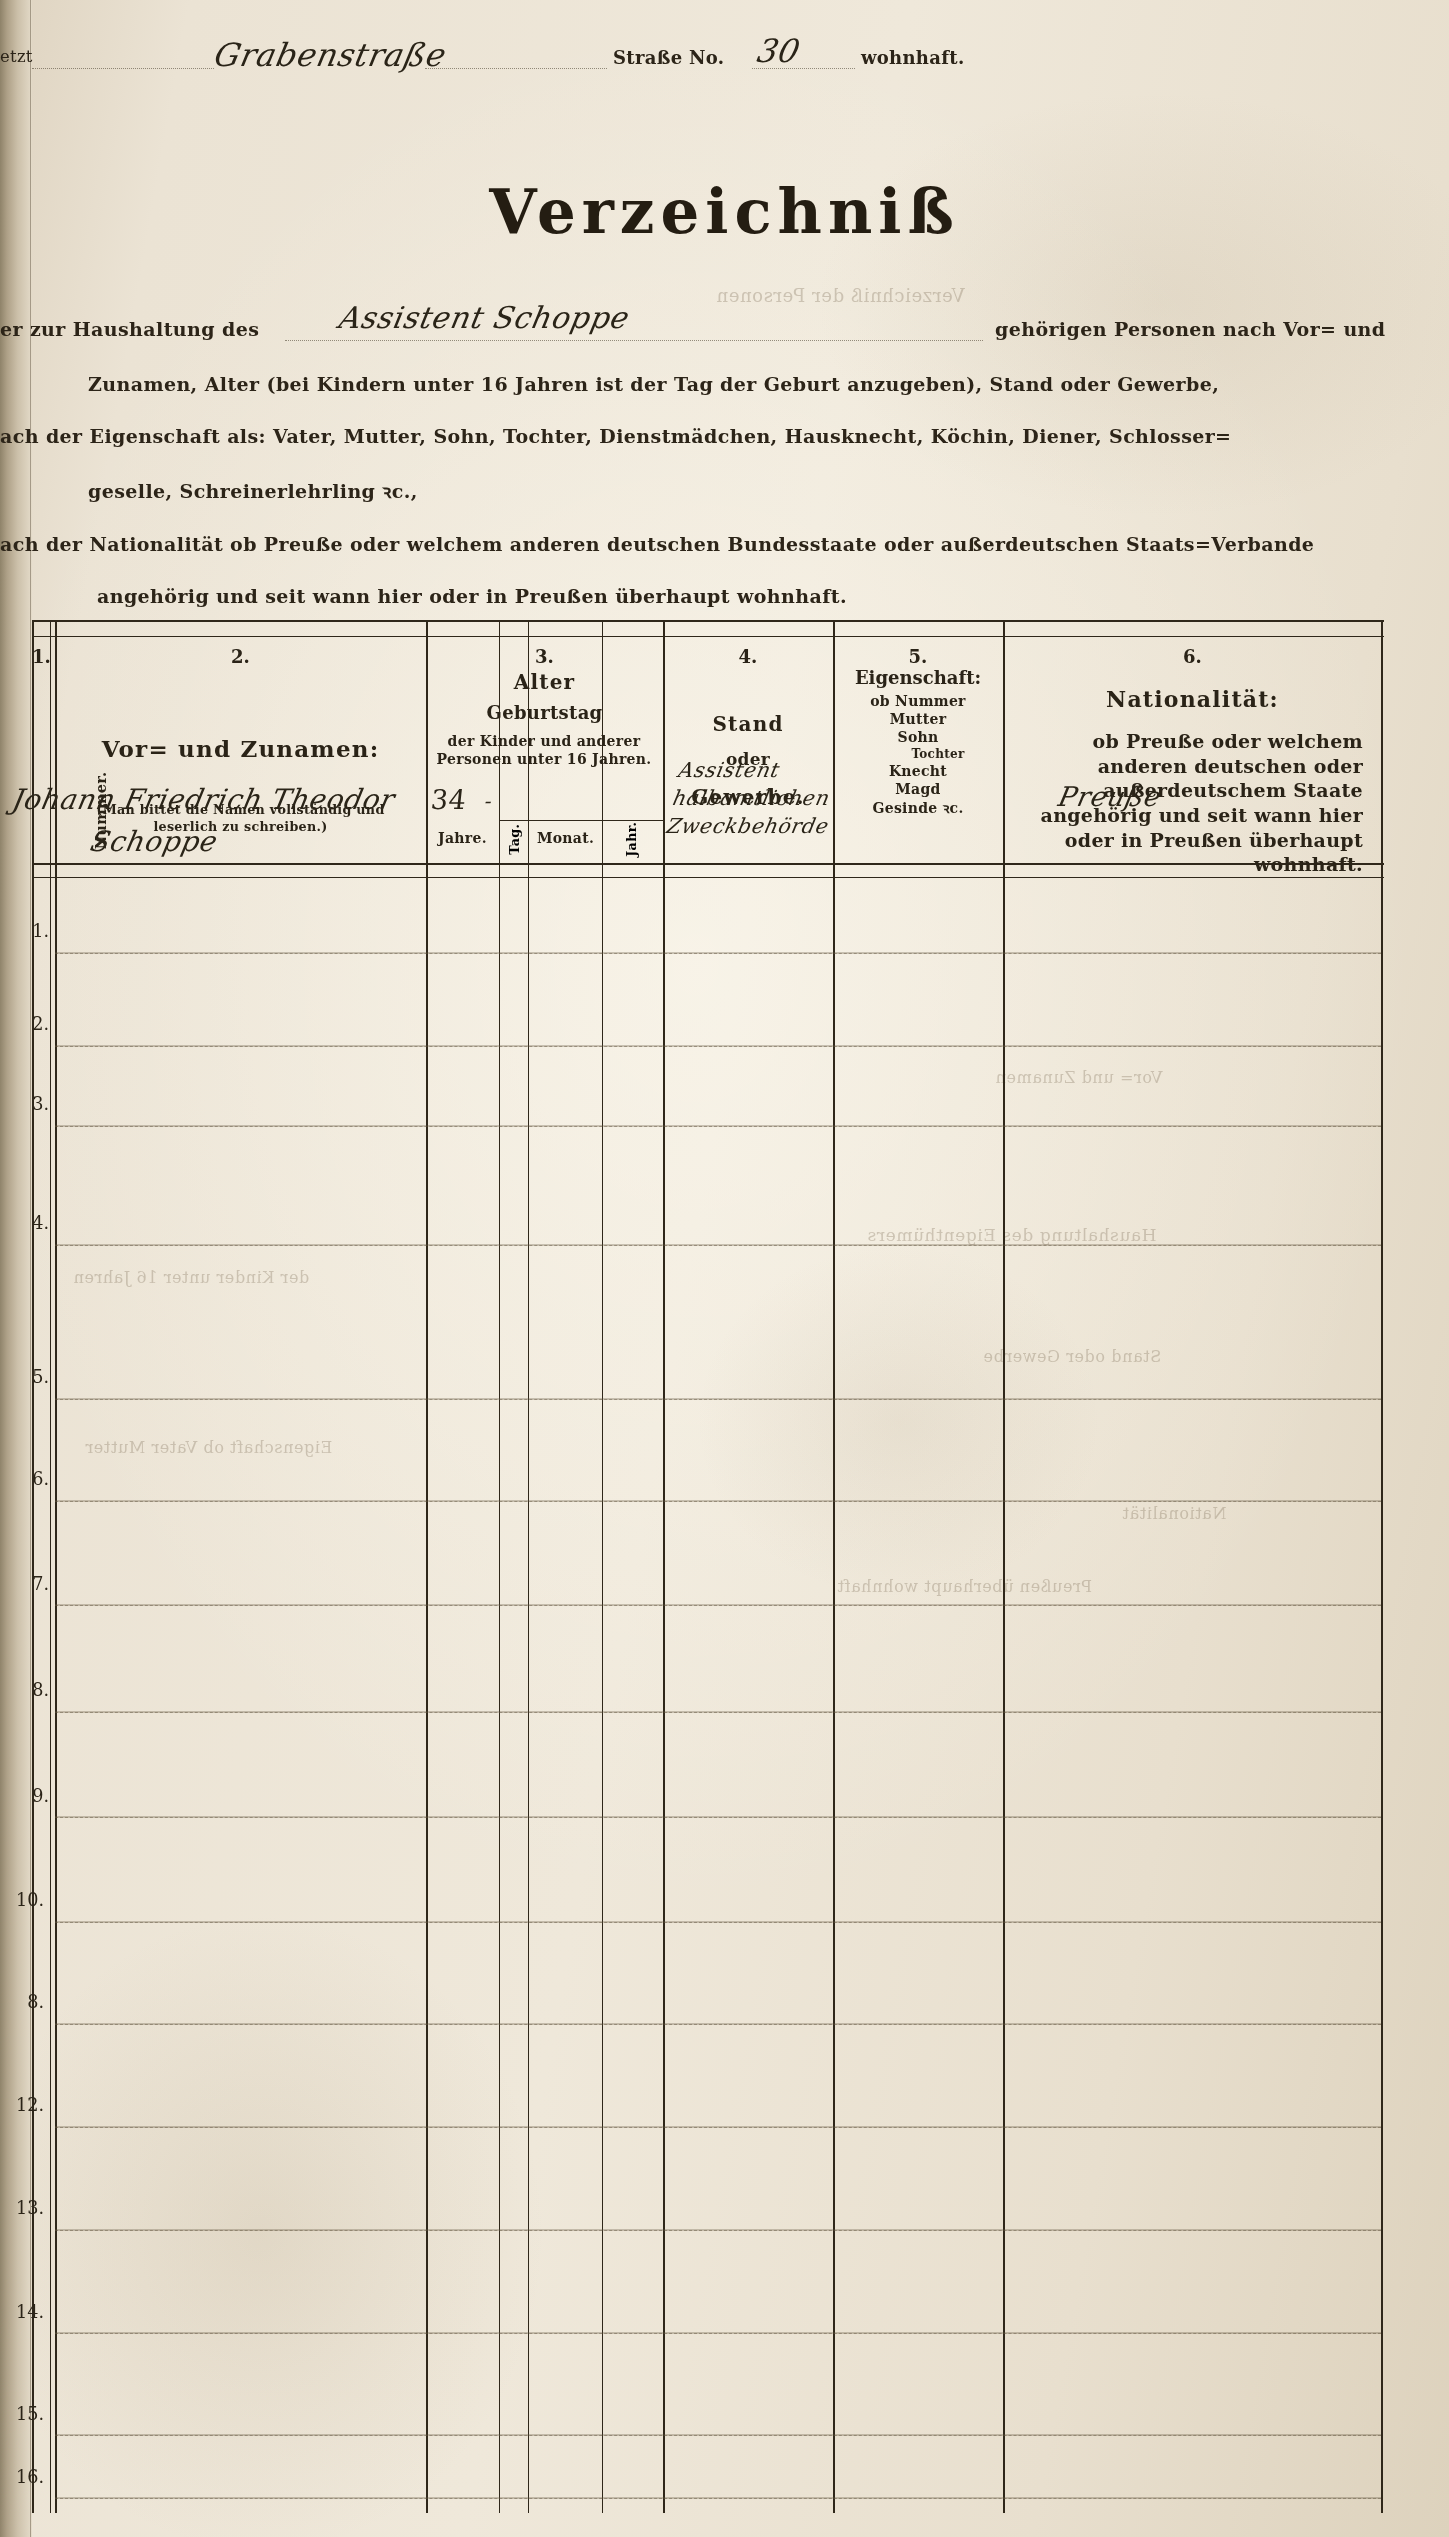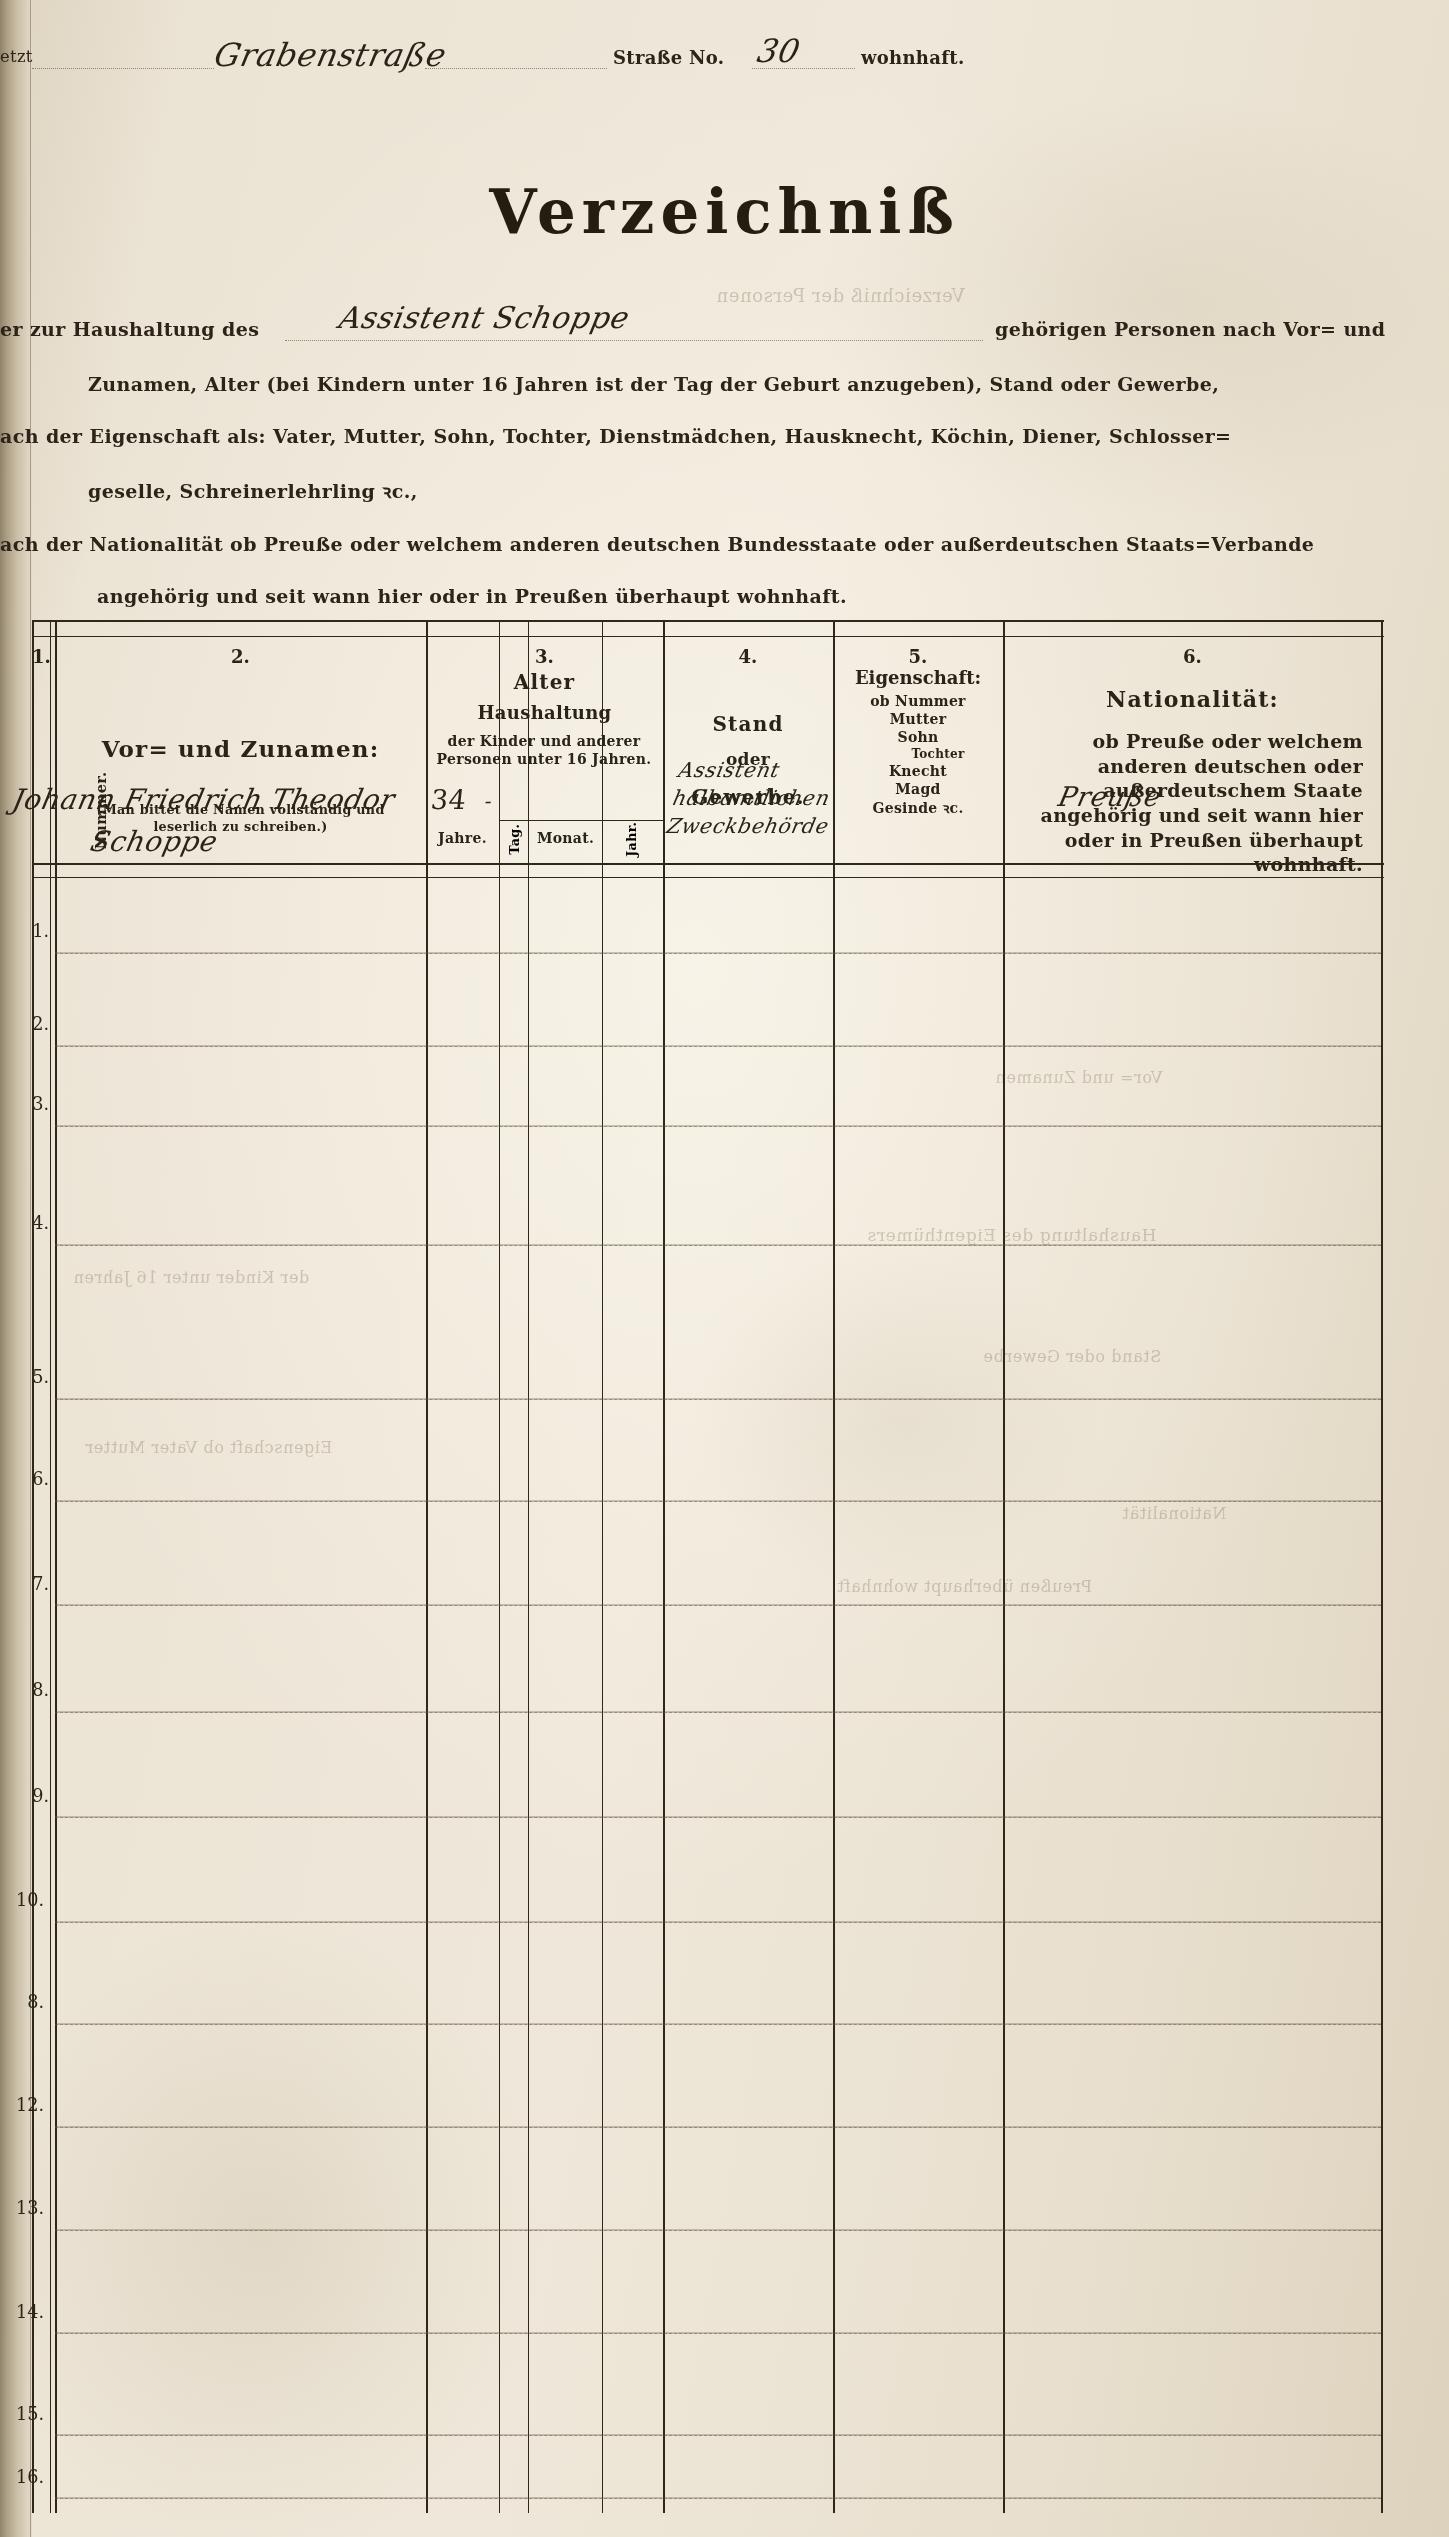--- a/index.html
+++ b/index.html
@@ -300,21 +300,21 @@
       <div class="ch-title fraktur" style="font-size:23px;">Vor= und Zunamen:</div>
     </div>
     <div class="colhead-block" style="left:35px; top:182px; width:347px;">
       <div class="ch-small fraktur">(Man bittet die Namen vollständig und leserlich zu schreiben.)</div>
     </div>
 
     <div class="colhead-block" style="left:394px; top:50px; width:237px;">
       <div class="ch-title fraktur">Alter</div>
     </div>
     <div class="colhead-block" style="left:394px; top:82px; width:237px;">
-      <div class="ch-sub fraktur" style="font-size:18px;">Haushaltung</div>
+      <div class="ch-sub fraktur" style="font-size:18px;">Geburtstag</div>
     </div>
     <div class="colhead-block" style="left:403px; top:112px; width:218px;">
       <div class="ch-small fraktur" style="font-size:14px;">der Kinder und anderer Personen unter 16 Jahren.</div>
     </div>
     <div class="colhead-block" style="left:394px; top:209px; width:73px;">
       <div class="ch-small fraktur" style="font-size:14px;">Jahre.</div>
     </div>
     <div style="position:absolute; left:468px; top:211px; width:28px; text-align:center;">
       <span class="ch-small fraktur" style="font-size:12.7px; display:inline-block; transform:rotate(-90deg); transform-origin:50% 50%;">Tag.</span>
     </div>

